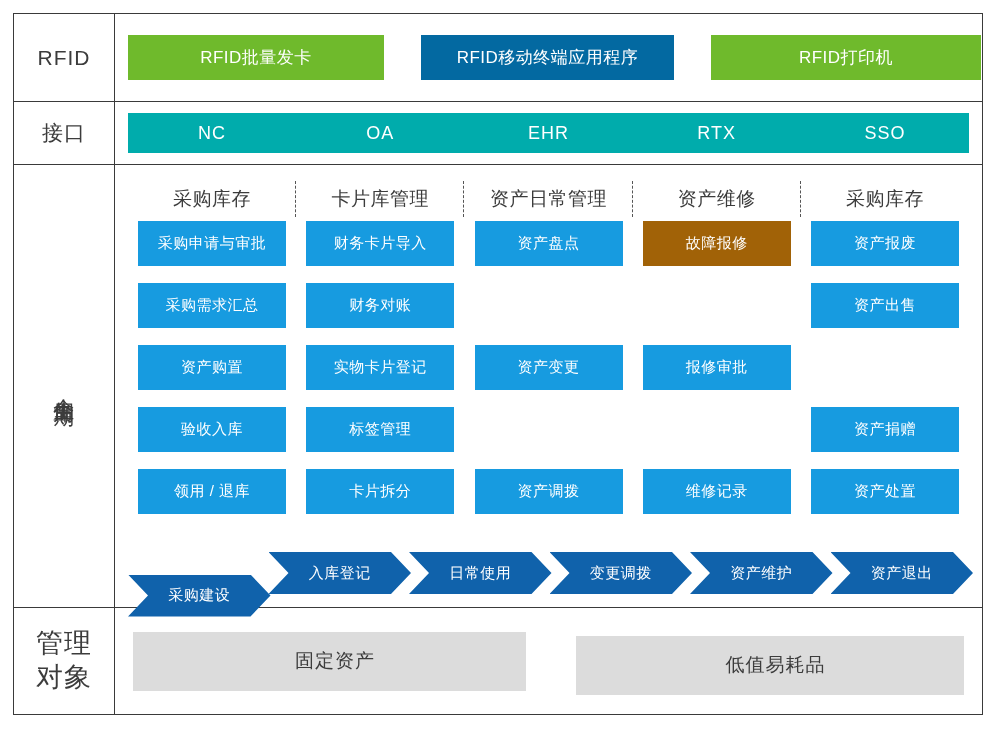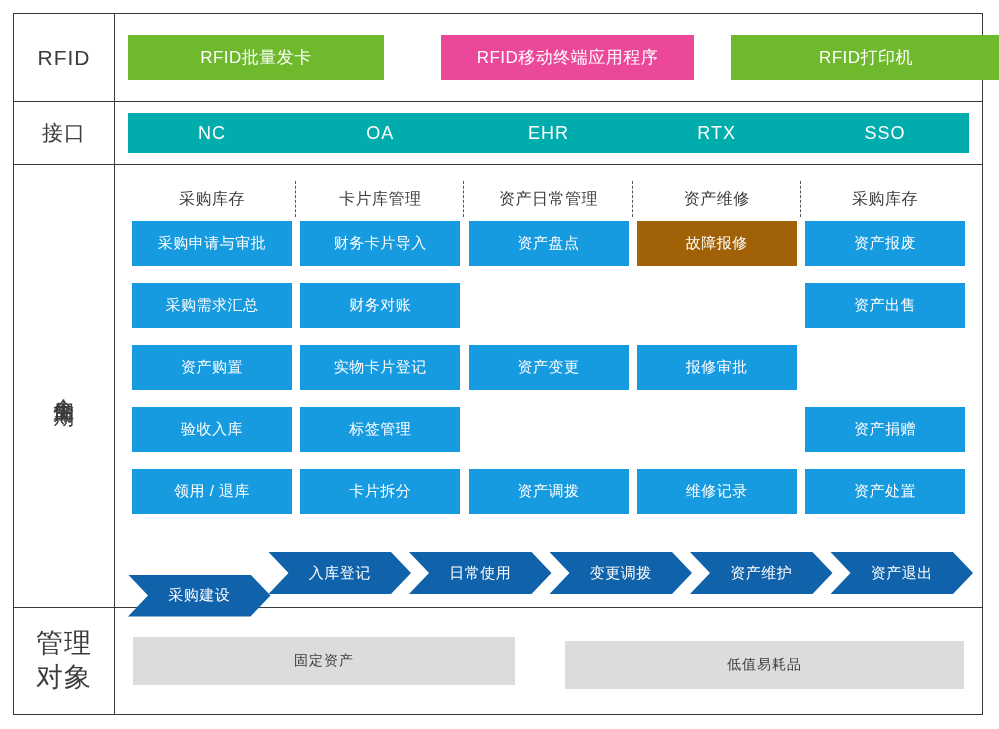--- a/index.html
+++ b/index.html
@@ -69,27 +69,27 @@
   }
   .col{
     flex:1;display:flex;flex-direction:column;align-items:center;
     position:relative;
   }
   .col + .col::before{
     content:"";position:absolute;left:-1px;top:4px;height:36px;
     border-left:1.5px dashed #555;
   }
   .col-title{
-    font-size:16px;color:#3c3c3c;height:44px;
+    font-size:19px;color:#3c3c3c;height:44px;
     display:flex;align-items:center;justify-content:center;
     letter-spacing:.5px;
   }
   .cells{width:100%;display:flex;flex-direction:column;align-items:center;}
   .cell{
-    width:160px;height:45px;margin-bottom:17px;
+    width:148px;height:45px;margin-bottom:17px;
     background:#179BE0;color:#ffffff;
     display:flex;align-items:center;justify-content:center;
     font-size:15px;letter-spacing:.5px;white-space:nowrap;
   }
   .cell.empty{background:transparent;}
 
   
   .flow{
     height:58px;display:flex;align-items:center;
     padding-bottom:10px;box-sizing:border-box;gap:2px;
@@ -108,38 +108,38 @@
   }
 
   
   .row-obj{height:auto;flex:1;}
   .row-label.two-line{flex-direction:column;line-height:1.25;font-size:27px;}
   .obj-strip{
     height:100%;display:flex;align-items:center;
     padding:0 18px;gap:50px;
   }
   .obj-chip{
-    height:48px;background:#DCDCDC;color:#3c3c3c;
-    display:flex;align-items:center;justify-content:center;
-    font-size:14px;letter-spacing:1px;
+    height:59px;background:#DCDCDC;color:#3c3c3c;
+    display:flex;align-items:center;justify-content:center;
+    font-size:19px;letter-spacing:1px;padding-left:11px;
   }
   .obj-chip.a{flex:0 0 382px;}
   .obj-chip.b{flex:1;margin-top:8px;}
 </style>
 </head>
 <body>
 
 <div class="diagram">
 
   <div class="row row-rfid">
     <div class="row-label">RFID</div>
     <div class="row-body">
       <div class="rfid-strip">
         <div class="rfid-chip w1" style="background: rgb(111, 186, 44);">RFID批量发卡</div>
-        <div class="rfid-chip w2" style="background: #ec4899; margin-left: 20px;">RFID移动终端应用程序</div>
+        <div class="rfid-chip w2" style="background: #0369a1;">RFID移动终端应用程序</div>
         <div class="rfid-chip w3" style="background: rgb(111, 186, 44);">RFID打印机</div>
       </div>
     </div>
   </div>
 
   <div class="row row-api">
     <div class="row-label">接口</div>
     <div class="row-body">
       <div class="api-strip">
         <div class="api-chip" style="background: rgb(0, 172, 172);">NC</div>

